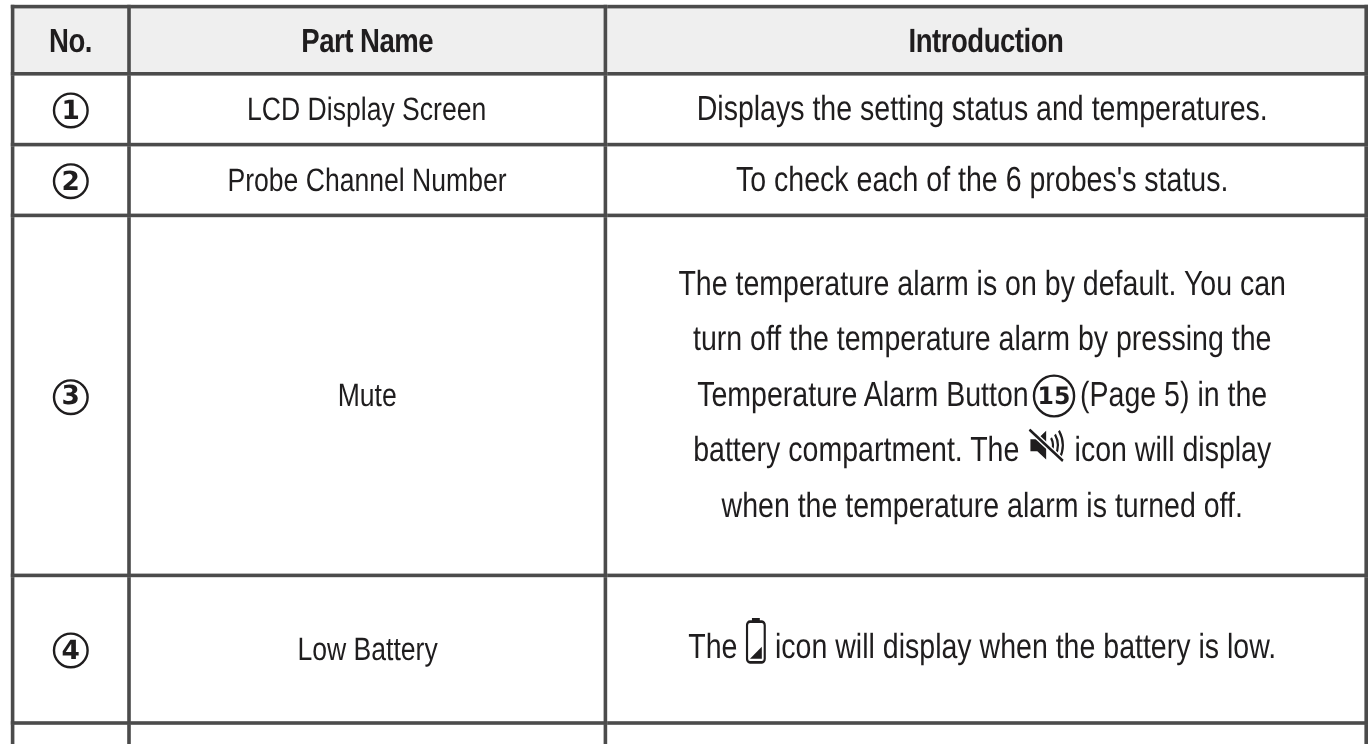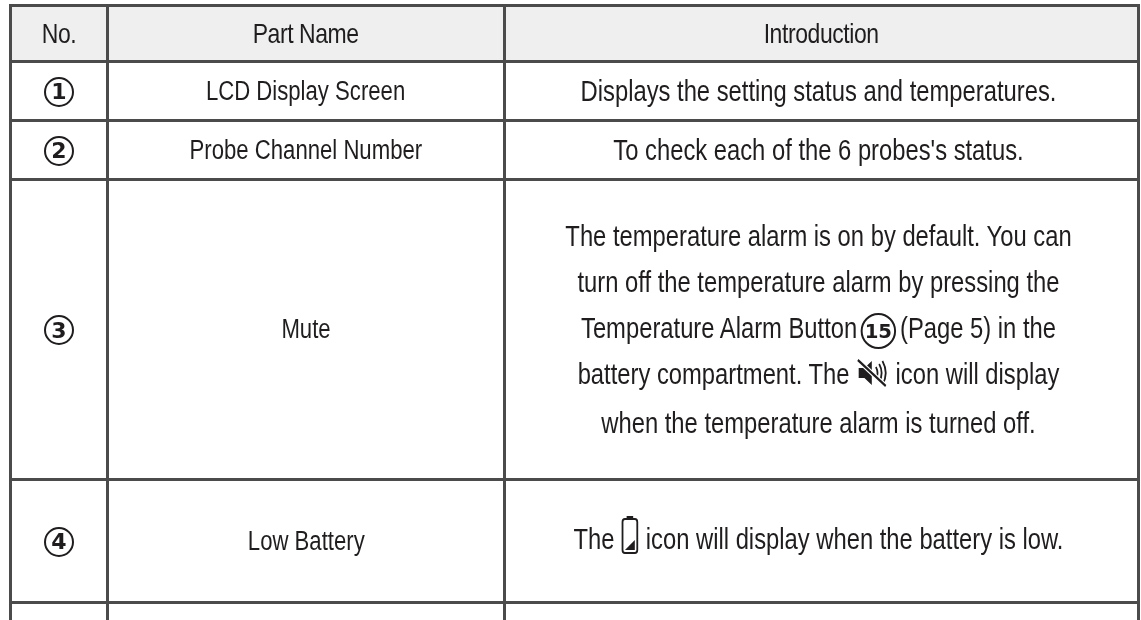--- a/index.html
+++ b/index.html
@@ -1,20 +1,20 @@
 <!DOCTYPE html>
 <html><head>
 <meta charset="utf-8">
 <style>
   html, body { margin:0; padding:0; background:#ffffff; }
   body { width:1141px; height:620px; overflow:hidden; position:relative;
          font-family:"Liberation Sans Narrow","Liberation Sans", sans-serif; color:#1f1d1e; }
   .tbl { position:absolute; left:9px; top:4px; width:1128px; border-collapse:collapse; table-layout:fixed; }
   .tbl td, .tbl th { border:3px solid #4b4b4b; padding:0; text-align:center; vertical-align:middle; }
-  .tbl th { background:#efefef; height:53px; font-weight:normal; font-size:28px; letter-spacing:-0.5px;
+  .tbl th { background:#efefef; height:53px; font-weight:bold; font-size:28px; letter-spacing:-0.5px;
             transform-origin:center; }
   .tbl th span { display:inline-block; transform:scaleX(0.82); }
   .tbl td { font-size:27px; }
   .cond { display:inline-block; transform:scaleX(0.82); transform-origin:center; white-space:nowrap; }
   .intro { text-align:right; padding-left:0 !important; }
   .intro-inner { transform:scaleX(0.82); transform-origin:left center; width:650px; margin-left:46px;
                  line-height:46px; font-size:29px; white-space:normal; }
   .num { display:inline-flex; align-items:center; justify-content:center; width:30px; height:30px;
          border:2px solid #1f1d1e; border-radius:50%; font-size:22px; font-weight:bold;
          font-family:"DejaVu Sans", sans-serif; box-sizing:border-box; }

